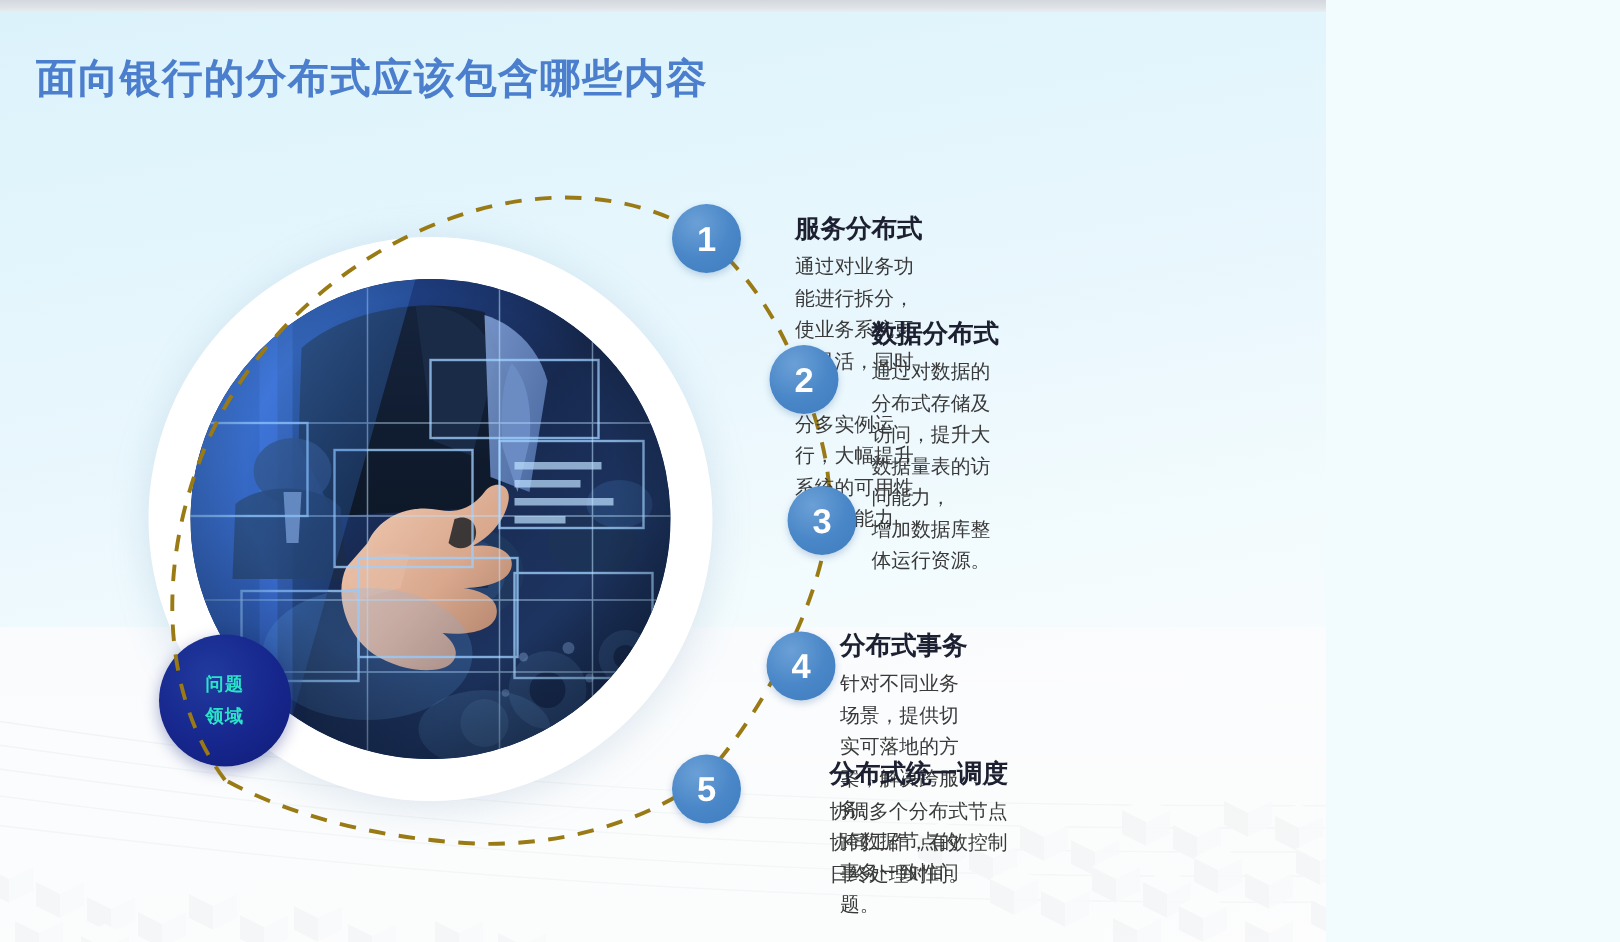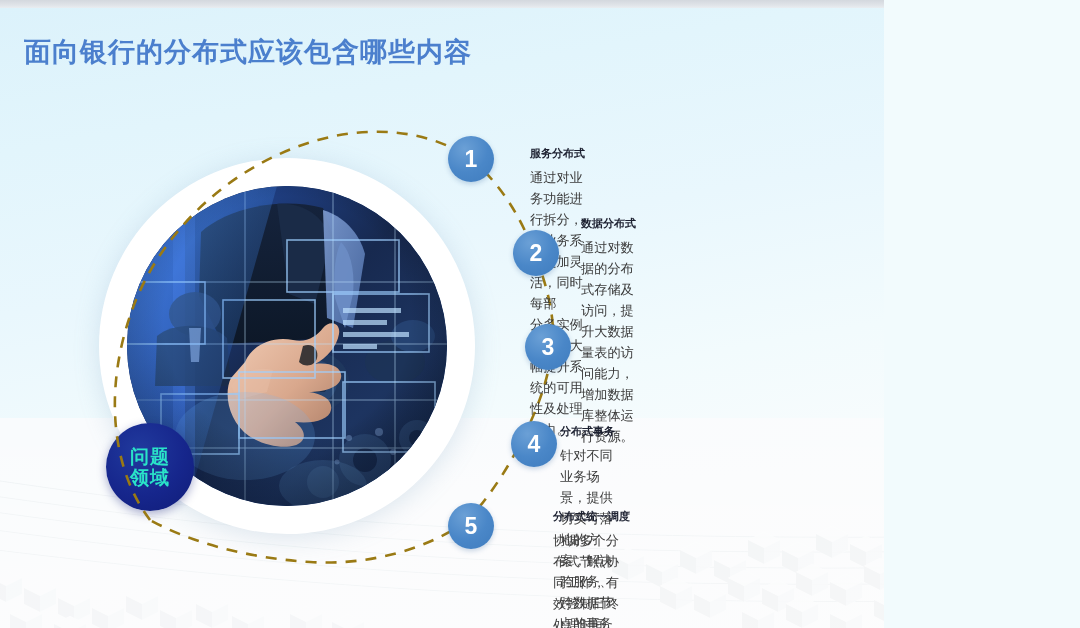--- a/index.html
+++ b/index.html
@@ -79,21 +79,21 @@
   .bubble {
     position:absolute; left:24px; top:283px;
     width:88px; height:88px; border-radius:50%;
     background:radial-gradient(circle at 38% 32%,#213a9e 0%,#16268c 55%,#101c78 100%);
     display:flex; flex-direction:column;
     align-items:center; justify-content:center;
     z-index:25;
     box-shadow:0 3px 10px rgba(16,28,120,.35);
   }
   .bubble span {
-    color:#2ae3c8; font-size:19px; font-weight:bold;
+    color:#2ae3c8; font-size:12px; font-weight:bold;
     line-height:21px; letter-spacing:1px;
   }
 
   
   .arc { position:absolute; left:0; top:0; width:1080px; height:628px; z-index:20; pointer-events:none; }
 
   
   .rows { position:absolute; left:0; top:0; width:1080px; height:628px; z-index:35; }
 
   .row { position:absolute; }
@@ -103,21 +103,21 @@
     width:46px; height:46px; border-radius:50%;
     background:radial-gradient(circle at 36% 28%,#6ba0d6 0%,#4a87c8 52%,#3f7cbe 100%);
     color:#ffffff;
     font-size:23px; font-weight:bold;
     display:flex; align-items:center; justify-content:center;
     box-shadow:0 2px 5px rgba(40,90,150,.25);
   }
 
   .txt { position:absolute; }
   .txt h3 {
-    font-size:11px; font-weight:bold; color:#1c2030;
+    font-size:17px; font-weight:bold; color:#1c2030;
     line-height:22px; margin-bottom:3px; white-space:nowrap;
   }
   .txt p {
     font-size:13.2px; color:#3a3a3a; line-height:21px;
     white-space:pre-line;
   }
 </style>
 </head>
 <body>
 

